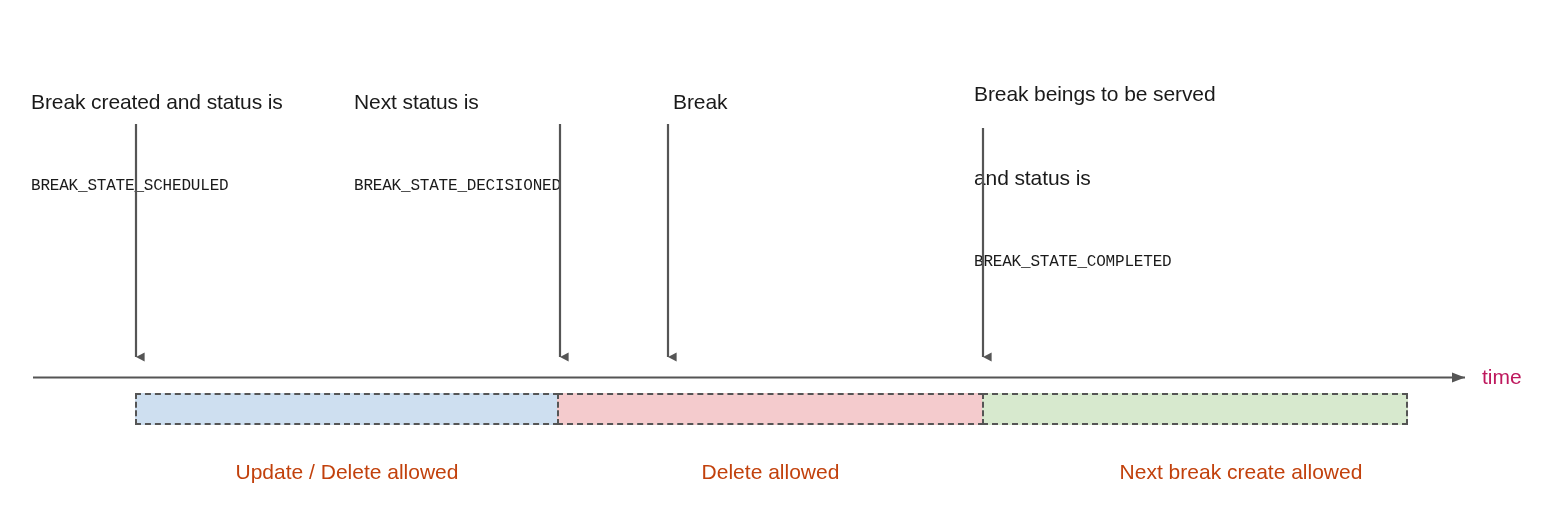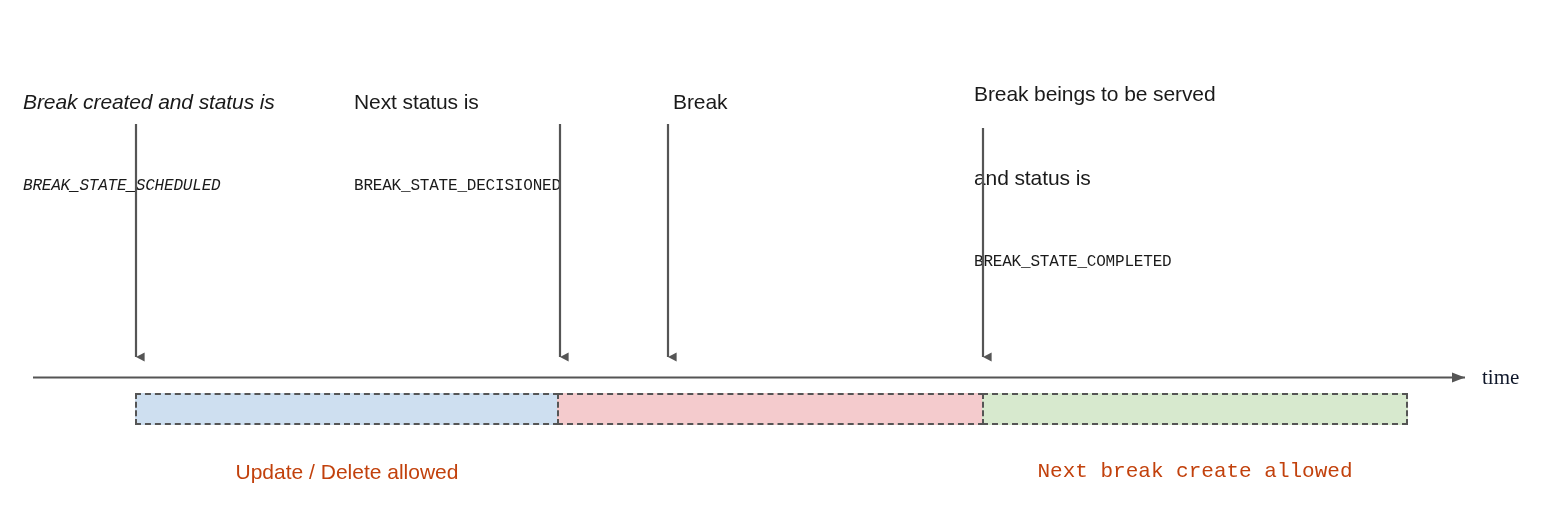--- a/index.html
+++ b/index.html
@@ -32,21 +32,21 @@
     font-size: 21px;
     letter-spacing: -0.1px;
   }
   .anno .mono {
     display: block;
     font-family: "Liberation Mono", "DejaVu Sans Mono", monospace;
     font-size: 16px;
     letter-spacing: -0.2px;
   }
 
-  .anno-1 { left: 23px;  top: 32px; font-style: italic; }
+  .anno-1 { left: 31px;  top: 32px; }
   .anno-2 { left: 354px; top: 32px; }
   .anno-3 { left: 673px; top: 32px; }
   .anno-4 { left: 930px; top: 24px; margin-left: 44px; }
 
   
   #vector-layer {
     position: absolute;
     left: 0;
     top: 0;
     width: 1558px;
@@ -71,30 +71,30 @@
     position: absolute;
     top: 460px;
     font-family: "Liberation Sans", sans-serif;
     font-size: 21px;
     color: #c2410c;
     text-align: center;
     white-space: nowrap;
   }
   .cap-1 { left: 135px; width: 424px; }
   .cap-2 { left: 557px; width: 427px; }
-  .cap-3 { left: 982px; width: 426px; font-family: Liberation Mono, monospace; }
+  .cap-3 { left: 1028px; width: 426px; }
 
   
   .axis-label {
     position: absolute;
     left: 1482px;
     top: 365px;
-    font-family: Liberation Serif, serif;
+    font-family: Liberation Sans, sans-serif;
     font-size: 21px;
-    color: #0f172a;
+    color: #be185d;
   }
 </style>
 </head>
 <body>
 
 <div id="canvas">
 
   <div class="anno anno-1">
     <span class="sans">Break created and status is</span>
     <span class="mono">BREAK_STATE_SCHEDULED</span>
@@ -144,17 +144,18 @@
     <g>
       <line x1="33" y1="377.5" x2="1465" y2="377.5" stroke="#555555" stroke-width="2.2" marker-end="url(#head-right)"></line>
     </g>
   </svg>
 
   <div class="bar bar-scheduled"></div>
   <div class="bar bar-decisioned"></div>
   <div class="bar bar-completed"></div>
 
   <div class="caption cap-1">Update / Delete allowed</div>
+  <div class="caption cap-2">Delete allowed</div>
   <div class="caption cap-3">Next break create allowed</div>
 
   <div class="axis-label">time</div>
 
 </div>
 
 </body></html>

